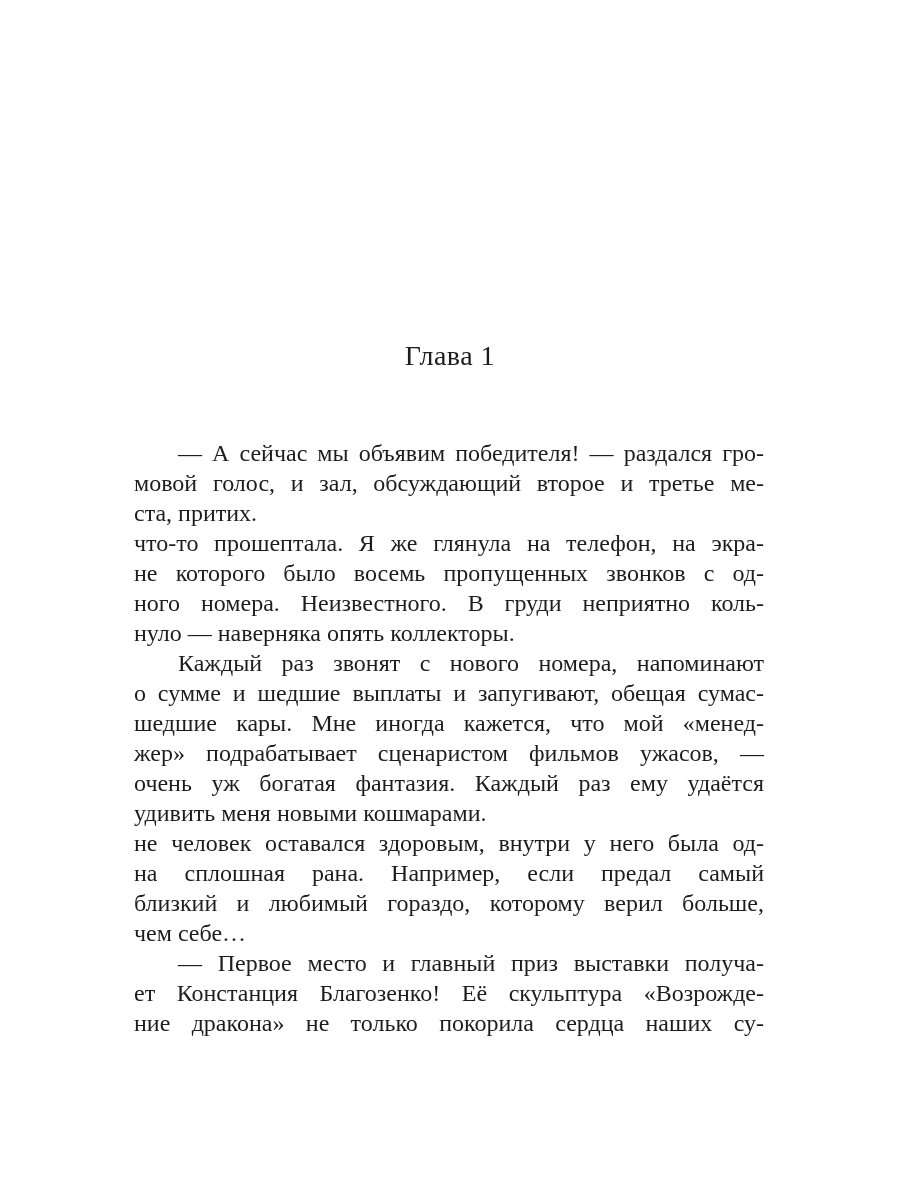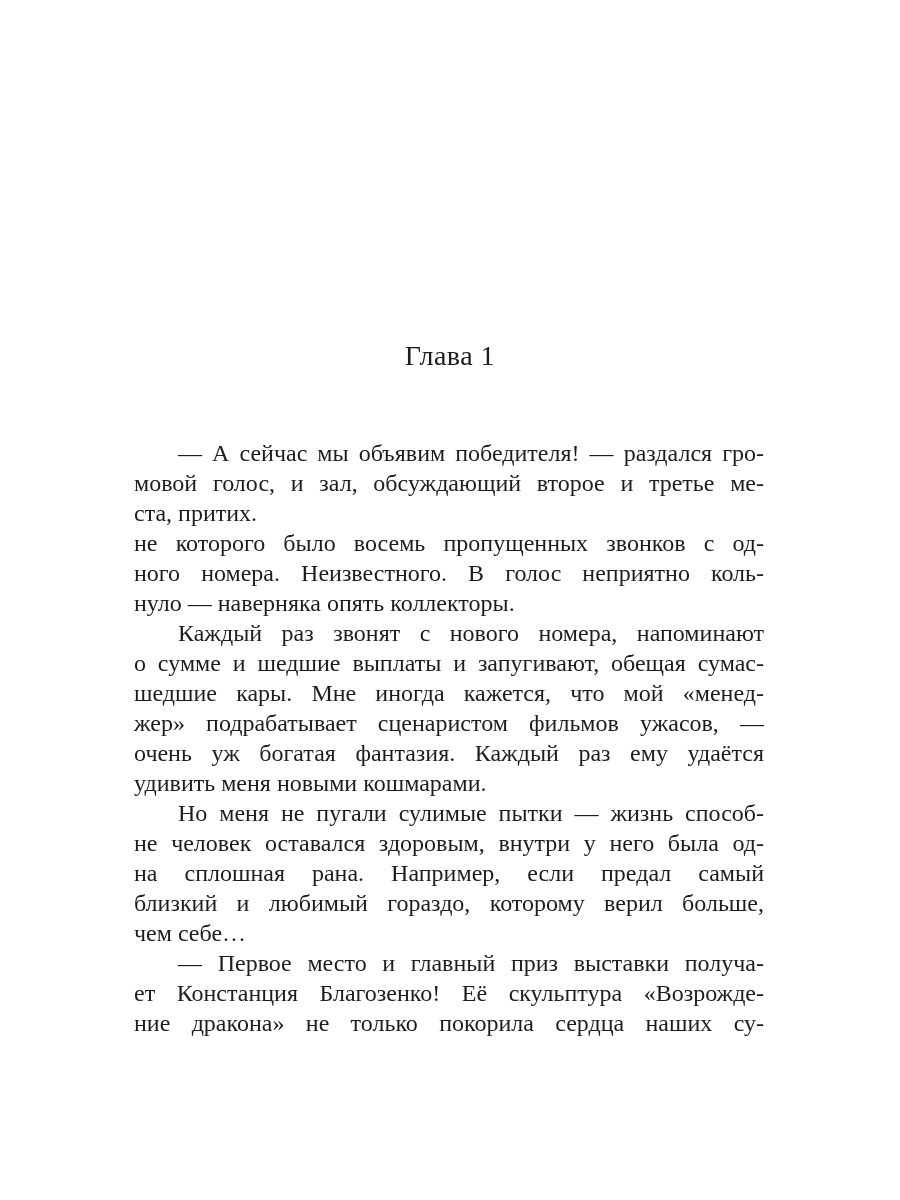--- a/index.html
+++ b/index.html
@@ -50,30 +50,30 @@
 </style>
 </head>
 <body>
 
 <div class="page">
   <h1 class="chapter-title">Глава 1</h1>
   <div class="text-block" id="text-block">
       <div class="line first just">— А сейчас мы объявим победителя! — раздался гро-</div>
       <div class="line just">мовой голос, и зал, обсуждающий второе и третье ме-</div>
       <div class="line">ста, притих.</div>
+      <div class="line just">что-то прошептала. Я же глянула на телефон, на экра-</div>
       <div class="line just">не которого было восемь пропущенных звонков с од-</div>
-      <div class="line just">ного номера. Неизвестного. В голос неприятно коль-</div>
+      <div class="line just">ного номера. Неизвестного. В груди неприятно коль-</div>
       <div class="line">нуло — наверняка опять коллекторы.</div>
       <div class="line first just">Каждый раз звонят с нового номера, напоминают</div>
       <div class="line just">о сумме и шедшие выплаты и запугивают, обещая сумас-</div>
       <div class="line just">шедшие кары. Мне иногда кажется, что мой «менед-</div>
       <div class="line just">жер» подрабатывает сценаристом фильмов ужасов, —</div>
       <div class="line just">очень уж богатая фантазия. Каждый раз ему удаётся</div>
       <div class="line">удивить меня новыми кошмарами.</div>
-      <div class="line first just">Но меня не пугали сулимые пытки — жизнь способ-</div>
       <div class="line just">не человек оставался здоровым, внутри у него была од-</div>
       <div class="line just">на сплошная рана. Например, если предал самый</div>
       <div class="line just">близкий и любимый гораздо, которому верил больше,</div>
       <div class="line">чем себе…</div>
       <div class="line first just">— Первое место и главный приз выставки получа-</div>
       <div class="line just">ет Констанция Благозенко! Её скульптура «Возрожде-</div>
       <div class="line just">ние дракона» не только покорила сердца наших су-</div>
     </div>
 </div>
 

